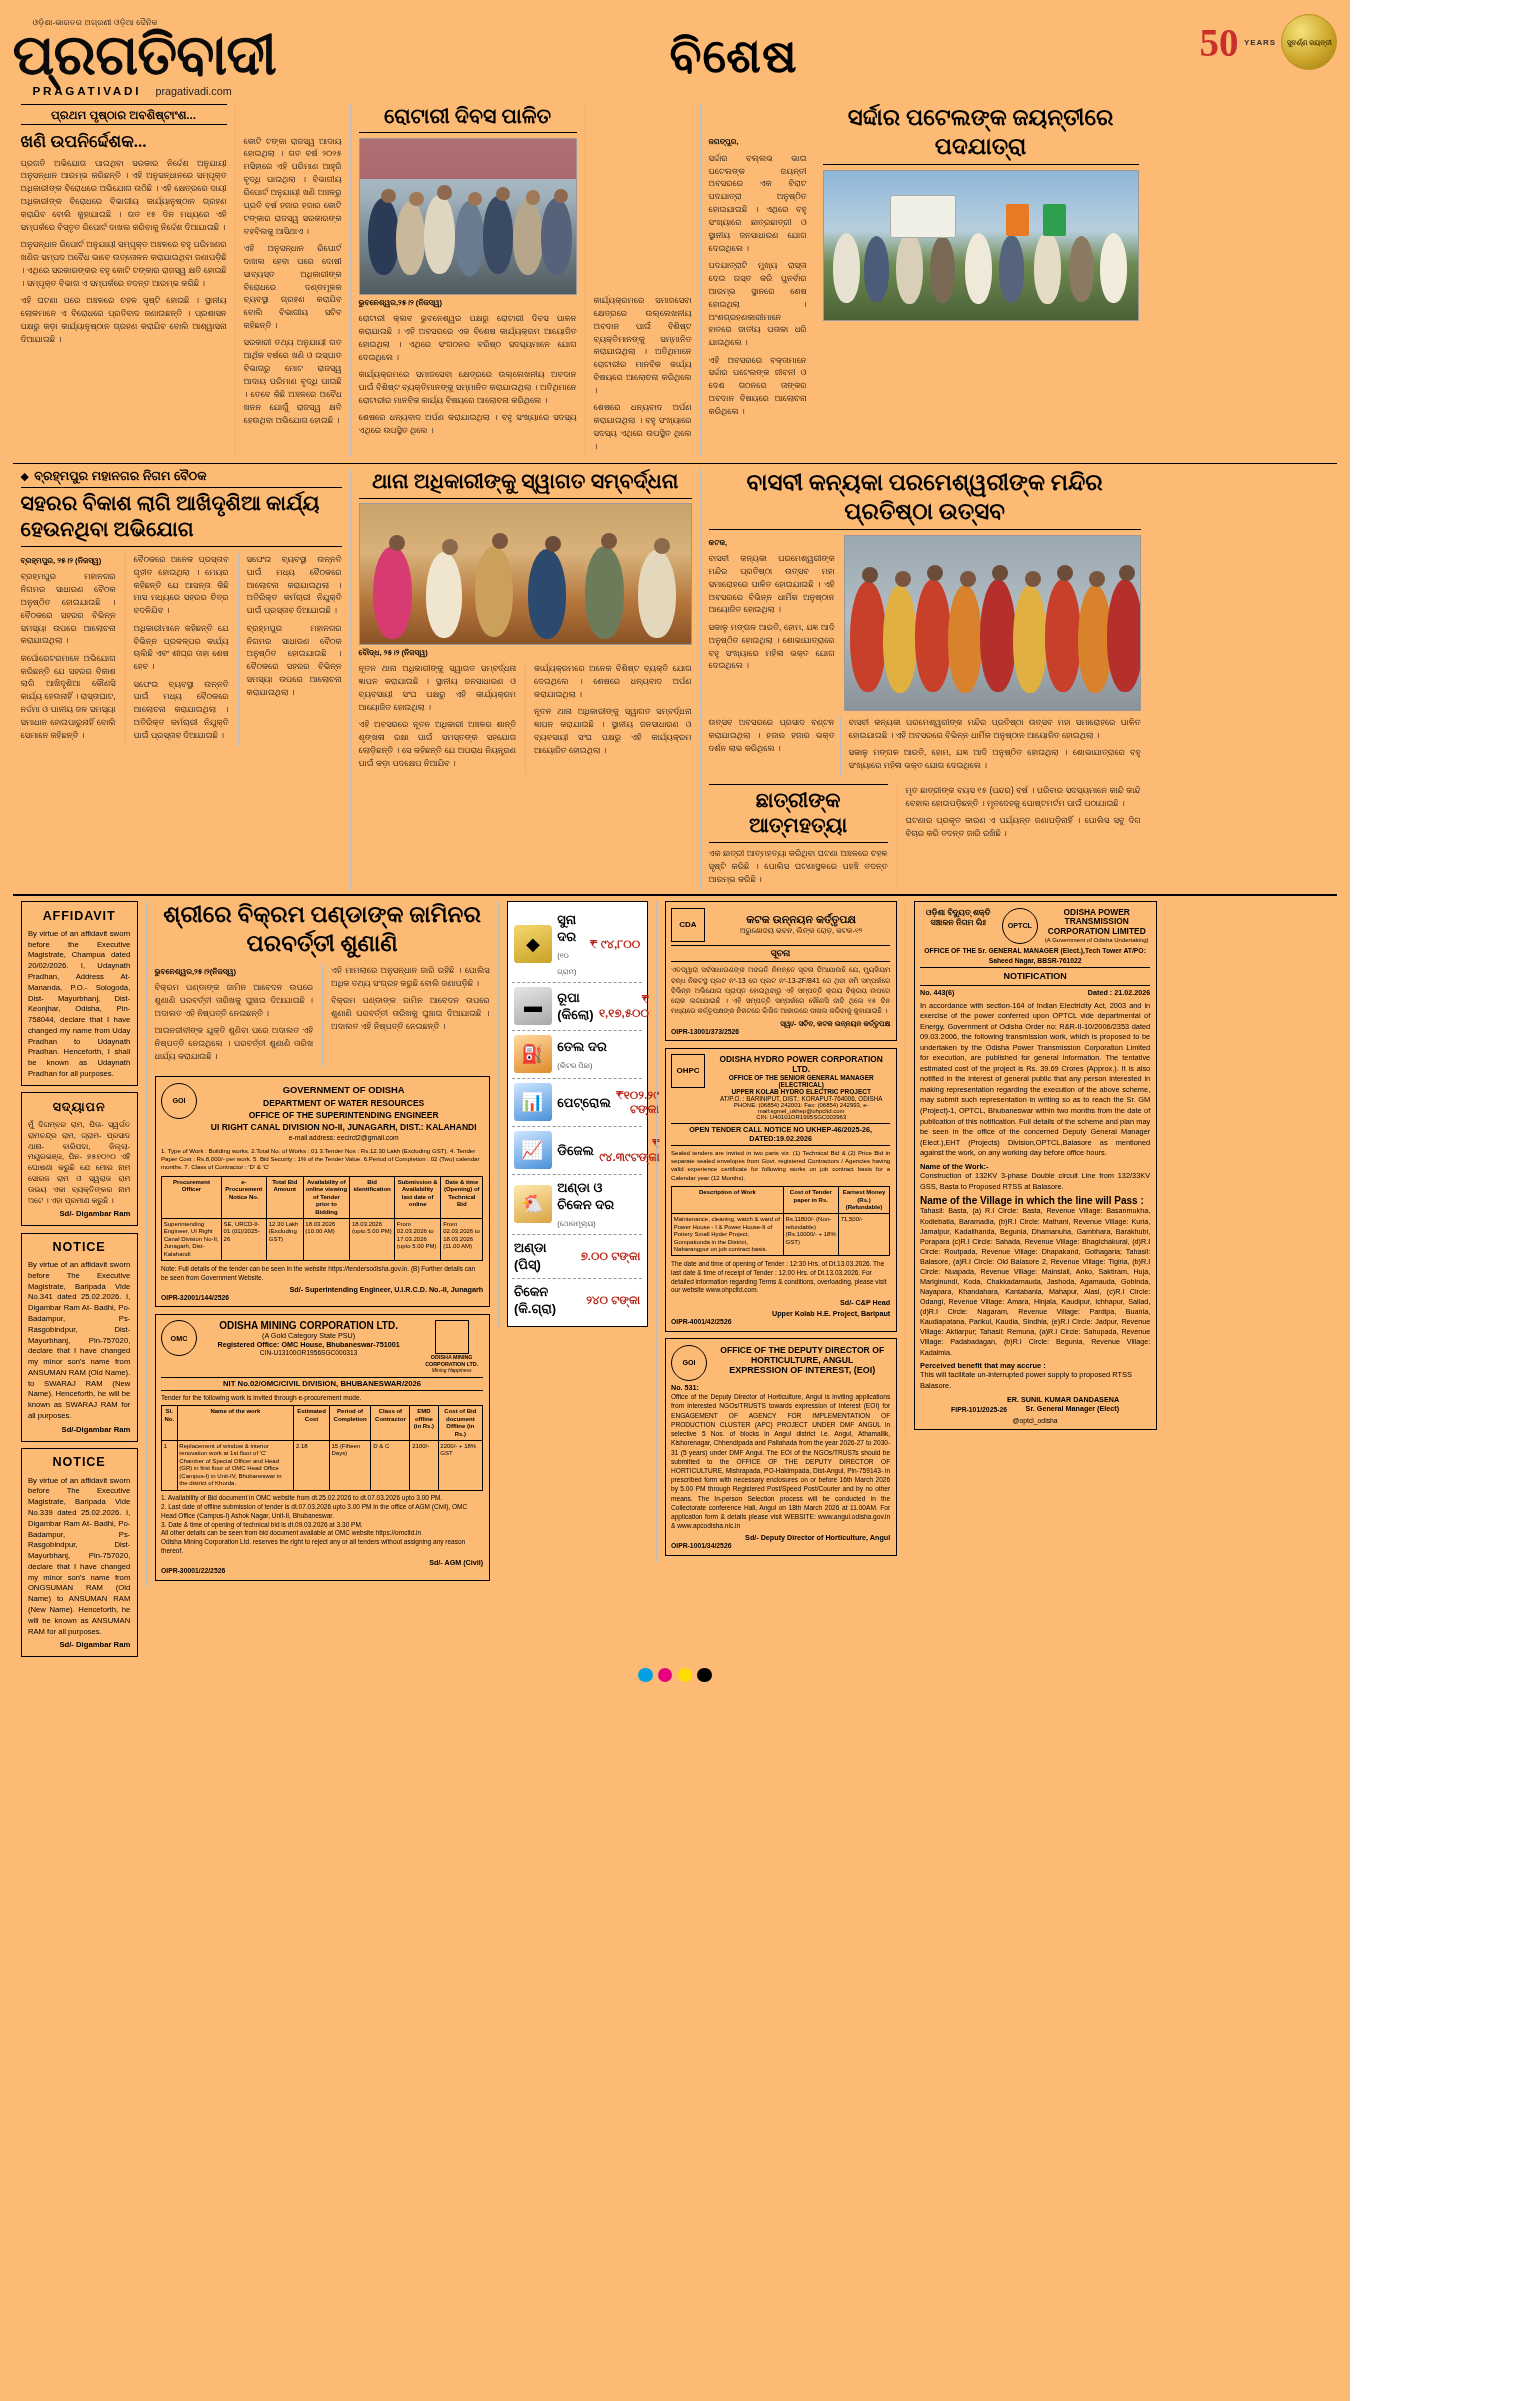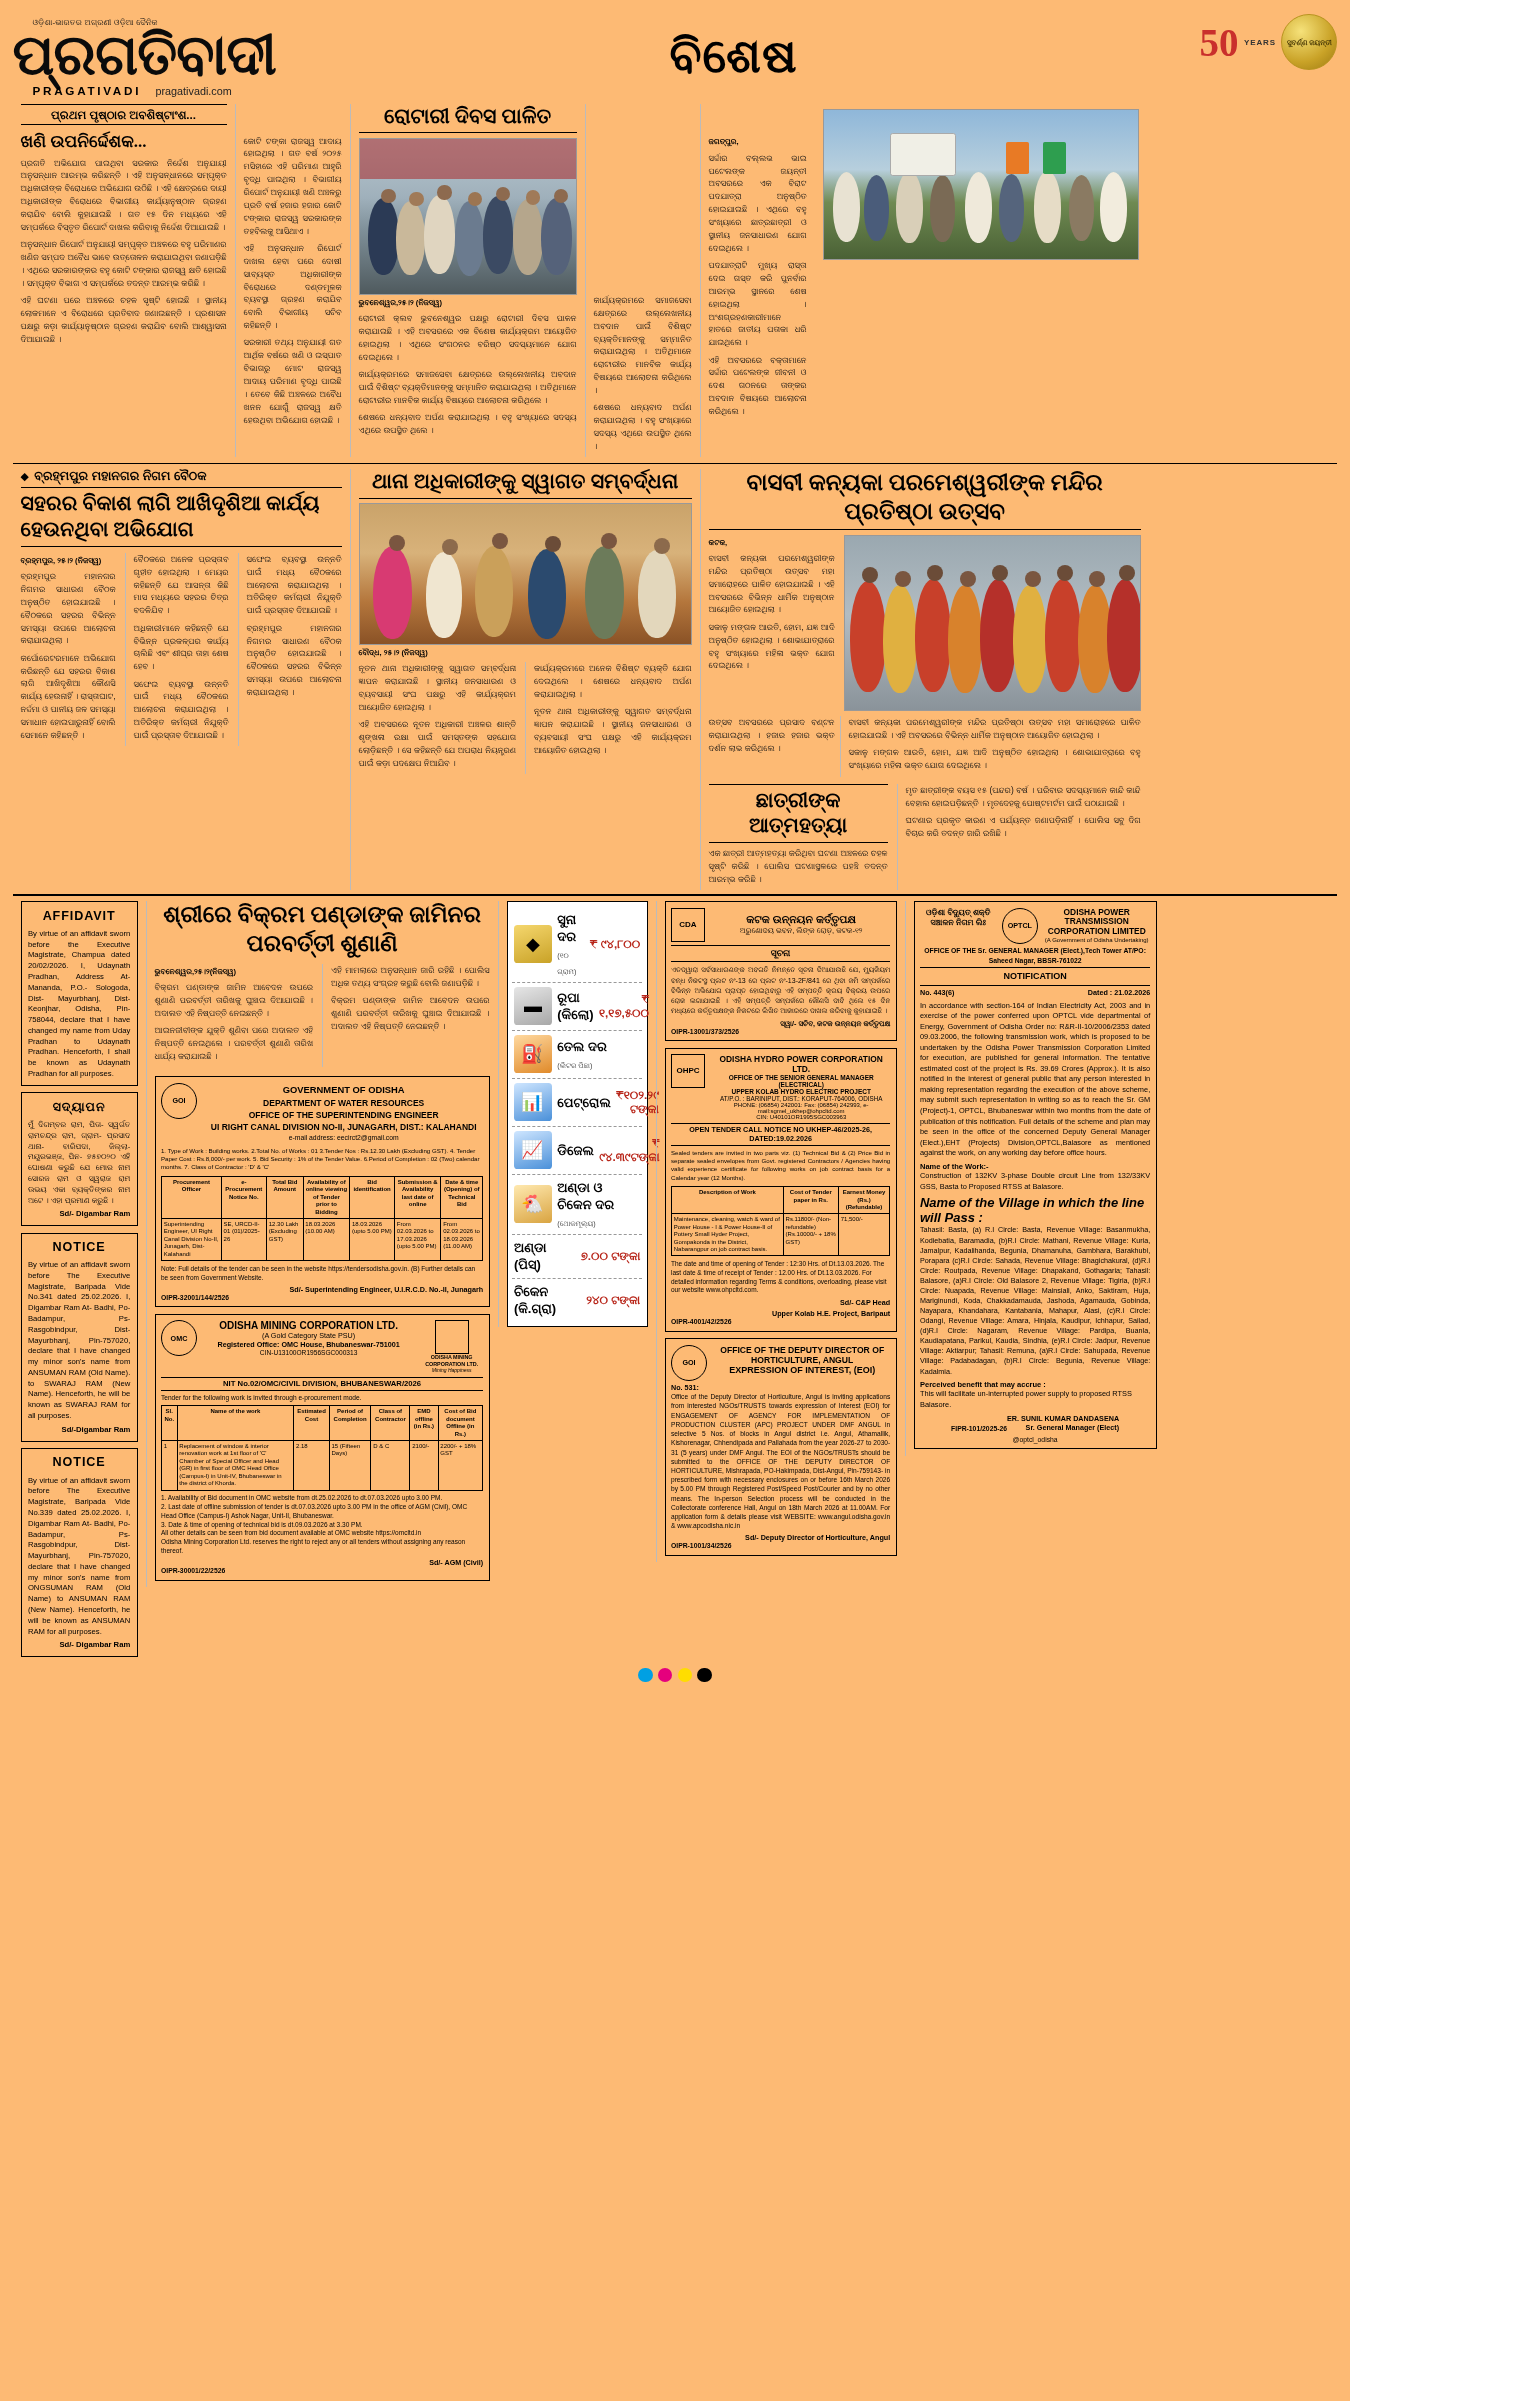--- a/index.html
+++ b/index.html
@@ -370,20 +370,21 @@
       <div style="height:30.5px;"></div>
       <div class="caption">ଜଗତ୍‌ପୁର,</div>
       <div class="body-text">
         <p>ସର୍ଦ୍ଦାର ବଲ୍ଲଭ ଭାଇ ପଟେଲଙ୍କ ଜୟନ୍ତୀ ଅବସରରେ ଏକ ବିରାଟ ପଦଯାତ୍ରା ଅନୁଷ୍ଠିତ ହୋଇଯାଇଛି । ଏଥିରେ ବହୁ ସଂଖ୍ୟାରେ ଛାତ୍ରଛାତ୍ରୀ ଓ ସ୍ଥାନୀୟ ଜନସାଧାରଣ ଯୋଗ ଦେଇଥିଲେ ।</p>
         <p>ପଦଯାତ୍ରାଟି ମୁଖ୍ୟ ରାସ୍ତା ଦେଇ ଗସ୍ତ କରି ପୁନର୍ବାର ଆରମ୍ଭ ସ୍ଥାନରେ ଶେଷ ହୋଇଥିଲା । ଅଂଶଗ୍ରହଣକାରୀମାନେ ହାତରେ ଜାତୀୟ ପତାକା ଧରି ଯାଇଥିଲେ ।</p>
         <p>ଏହି ଅବସରରେ ବକ୍ତାମାନେ ସର୍ଦ୍ଦାର ପଟେଲଙ୍କ ଜୀବନୀ ଓ ଦେଶ ଗଠନରେ ତାଙ୍କର ଅବଦାନ ବିଷୟରେ ଆଲୋଚନା କରିଥିଲେ ।</p>
       </div>
     </div>
 
     <div class="col" style="width:332px;border-left:0;">
+      <div class="headline xl" style="text-align:center;border-bottom:0.9px solid #000;padding-bottom:2.7px;">ସର୍ଦ୍ଦାର ପଟେଲଙ୍କ ଜୟନ୍ତୀରେ ପଦଯାତ୍ରା</div>
       <div class="photo ph2" style="height:151px;margin-top:4.5px;">
         <span class="sky"></span>
         <span class="blobs">
           <i style="left:3%;top:42%;width:27px;height:70px;background:#e8e2d2;"></i>
           <i style="left:13%;top:44%;width:25px;height:66px;background:#4a5c7a;"></i>
           <i style="left:23%;top:41%;width:27px;height:72px;background:#d9cfb8;"></i>
           <i style="left:34%;top:44%;width:25px;height:67px;background:#7a6a55;"></i>
           <i style="left:45%;top:42%;width:27px;height:71px;background:#efe9da;"></i>
           <i style="left:56%;top:43%;width:25px;height:68px;background:#55647c;"></i>
           <i style="left:67%;top:41%;width:27px;height:72px;background:#e6dcc6;"></i>
@@ -803,21 +804,21 @@
         </div>
         <div style="text-align:center;font-size:6.8px;font-weight:bold;margin-top:2.7px;line-height:1.35;">OFFICE OF THE Sr. GENERAL MANAGER (Elect.),Tech Tower AT/PO: Saheed Nagar, BBSR-761022</div>
         <div class="notif-head" style="border-top:0.9px solid #000;border-bottom:0.9px solid #000;margin-top:2.7px;padding:1.8px 0;">NOTIFICATION</div>
         <div style="display:flex;justify-content:space-between;font-size:7.2px;font-weight:bold;margin-top:2.7px;">
           <span>No. 443(6)</span>
           <span>Dated : 21.02.2026</span>
         </div>
         <div class="notif-body">In accordance with section-164 of Indian Electricity Act, 2003 and in exercise of the power conferred upon OPTCL vide departmental of Energy, Government of Odisha Order no: R&amp;R-II-10/2006/2353 dated 09.03.2006, the following transmission work, which is proposed to be undertaken by the Odisha Power Transmission Corporation Limited for execution, are published for general information. The tentative estimated cost of the project is Rs. 39.69 Crores (Approx.). It is also notified in the interest of general public that any person interested in making representation regarding the execution of the above scheme, may submit such representation in writing so as to reach the Sr. GM (Project)-1, OPTCL, Bhubaneswar within two months from the date of publication of this notification. Full details of the scheme and plan may be seen in the office of the concerned Deputy General Manager (Elect.),EHT (Projects) Division,OPTCL,Balasore as mentioned against the work, on any working day before office hours.</div>
         <div style="font-size:7.5px;font-weight:bold;margin-top:3.6px;">Name of the Work:-</div>
         <div style="font-size:7.4px;line-height:1.4;text-align:justify;">Construction of 132KV 3-phase Double circuit Line from 132/33KV GSS, Basta to Proposed RTSS at Balasore.</div>
-        <div style="font-size:13px;font-weight:bold;margin-top:3.6px;font-style:italic;">Name of the Village in which the line will Pass :</div>
+        <div style="font-size:10px;font-weight:bold;margin-top:3.6px;">Name of the Village in which the line will Pass :</div>
         <div style="font-size:7.2px;line-height:1.4;text-align:justify;">Tahasil: Basta, (a) R.I Circle: Basta, Revenue Village: Basanmukha, Kodiebatia, Baramadia, (b)R.I Circle: Mathani, Revenue Village: Kuria, Jamalpur, Kadalihanda, Begunia, Dhamanuha, Gambhara, Barakhubi, Porapara (c)R.I Circle: Sahada, Revenue Village: Bhagichakural, (d)R.I Circle: Routpada, Revenue Village: Dhapakand, Gothagaria; Tahasil: Balasore, (a)R.I Circle: Old Balasore 2, Revenue Village: Tigiria, (b)R.I Circle: Nuapada, Revenue Village: Mainsiali, Anko, Saktiram, Huja, Mariginundi, Koda, Chakkadamauda, Jashoda, Agamauda, Gobinda, Nayapara, Khandahara, Kantabania, Mahapur, Alasi, (c)R.I Circle: Odangi, Revenue Village: Amara, Hinjala, Kaudipur, Ichhapur, Sailad, (d)R.I Circle: Nagaram, Revenue Village: Pardipa, Buanla, Kaudiapatana, Parikul, Kaudia, Sindhia, (e)R.I Circle: Jadpur, Revenue Village: Aktiarpur; Tahasil: Remuna, (a)R.I Circle: Sahupada, Revenue Village: Padabadagan, (b)R.I Circle: Begunia, Revenue Village: Kadalmia.</div>
         <div style="font-size:7.5px;font-weight:bold;margin-top:3.6px;">Perceived benefit that may accrue :</div>
         <div style="font-size:7.4px;line-height:1.4;">This will facilitate un-interrupted power supply to proposed RTSS Balasore.</div>
         <div style="display:flex;justify-content:center;align-items:flex-end;margin-top:4.5px;">
           <span class="gov-num">FIPR-101/2025-26</span>
           <span style="text-align:right;">
             <span style="display:block;font-size:7.2px;font-weight:bold;">ER. SUNIL KUMAR DANDASENA</span>
             <span style="display:block;font-size:7.2px;font-weight:bold;">Sr. General Manager (Elect)</span>
           </span>
         </div>

